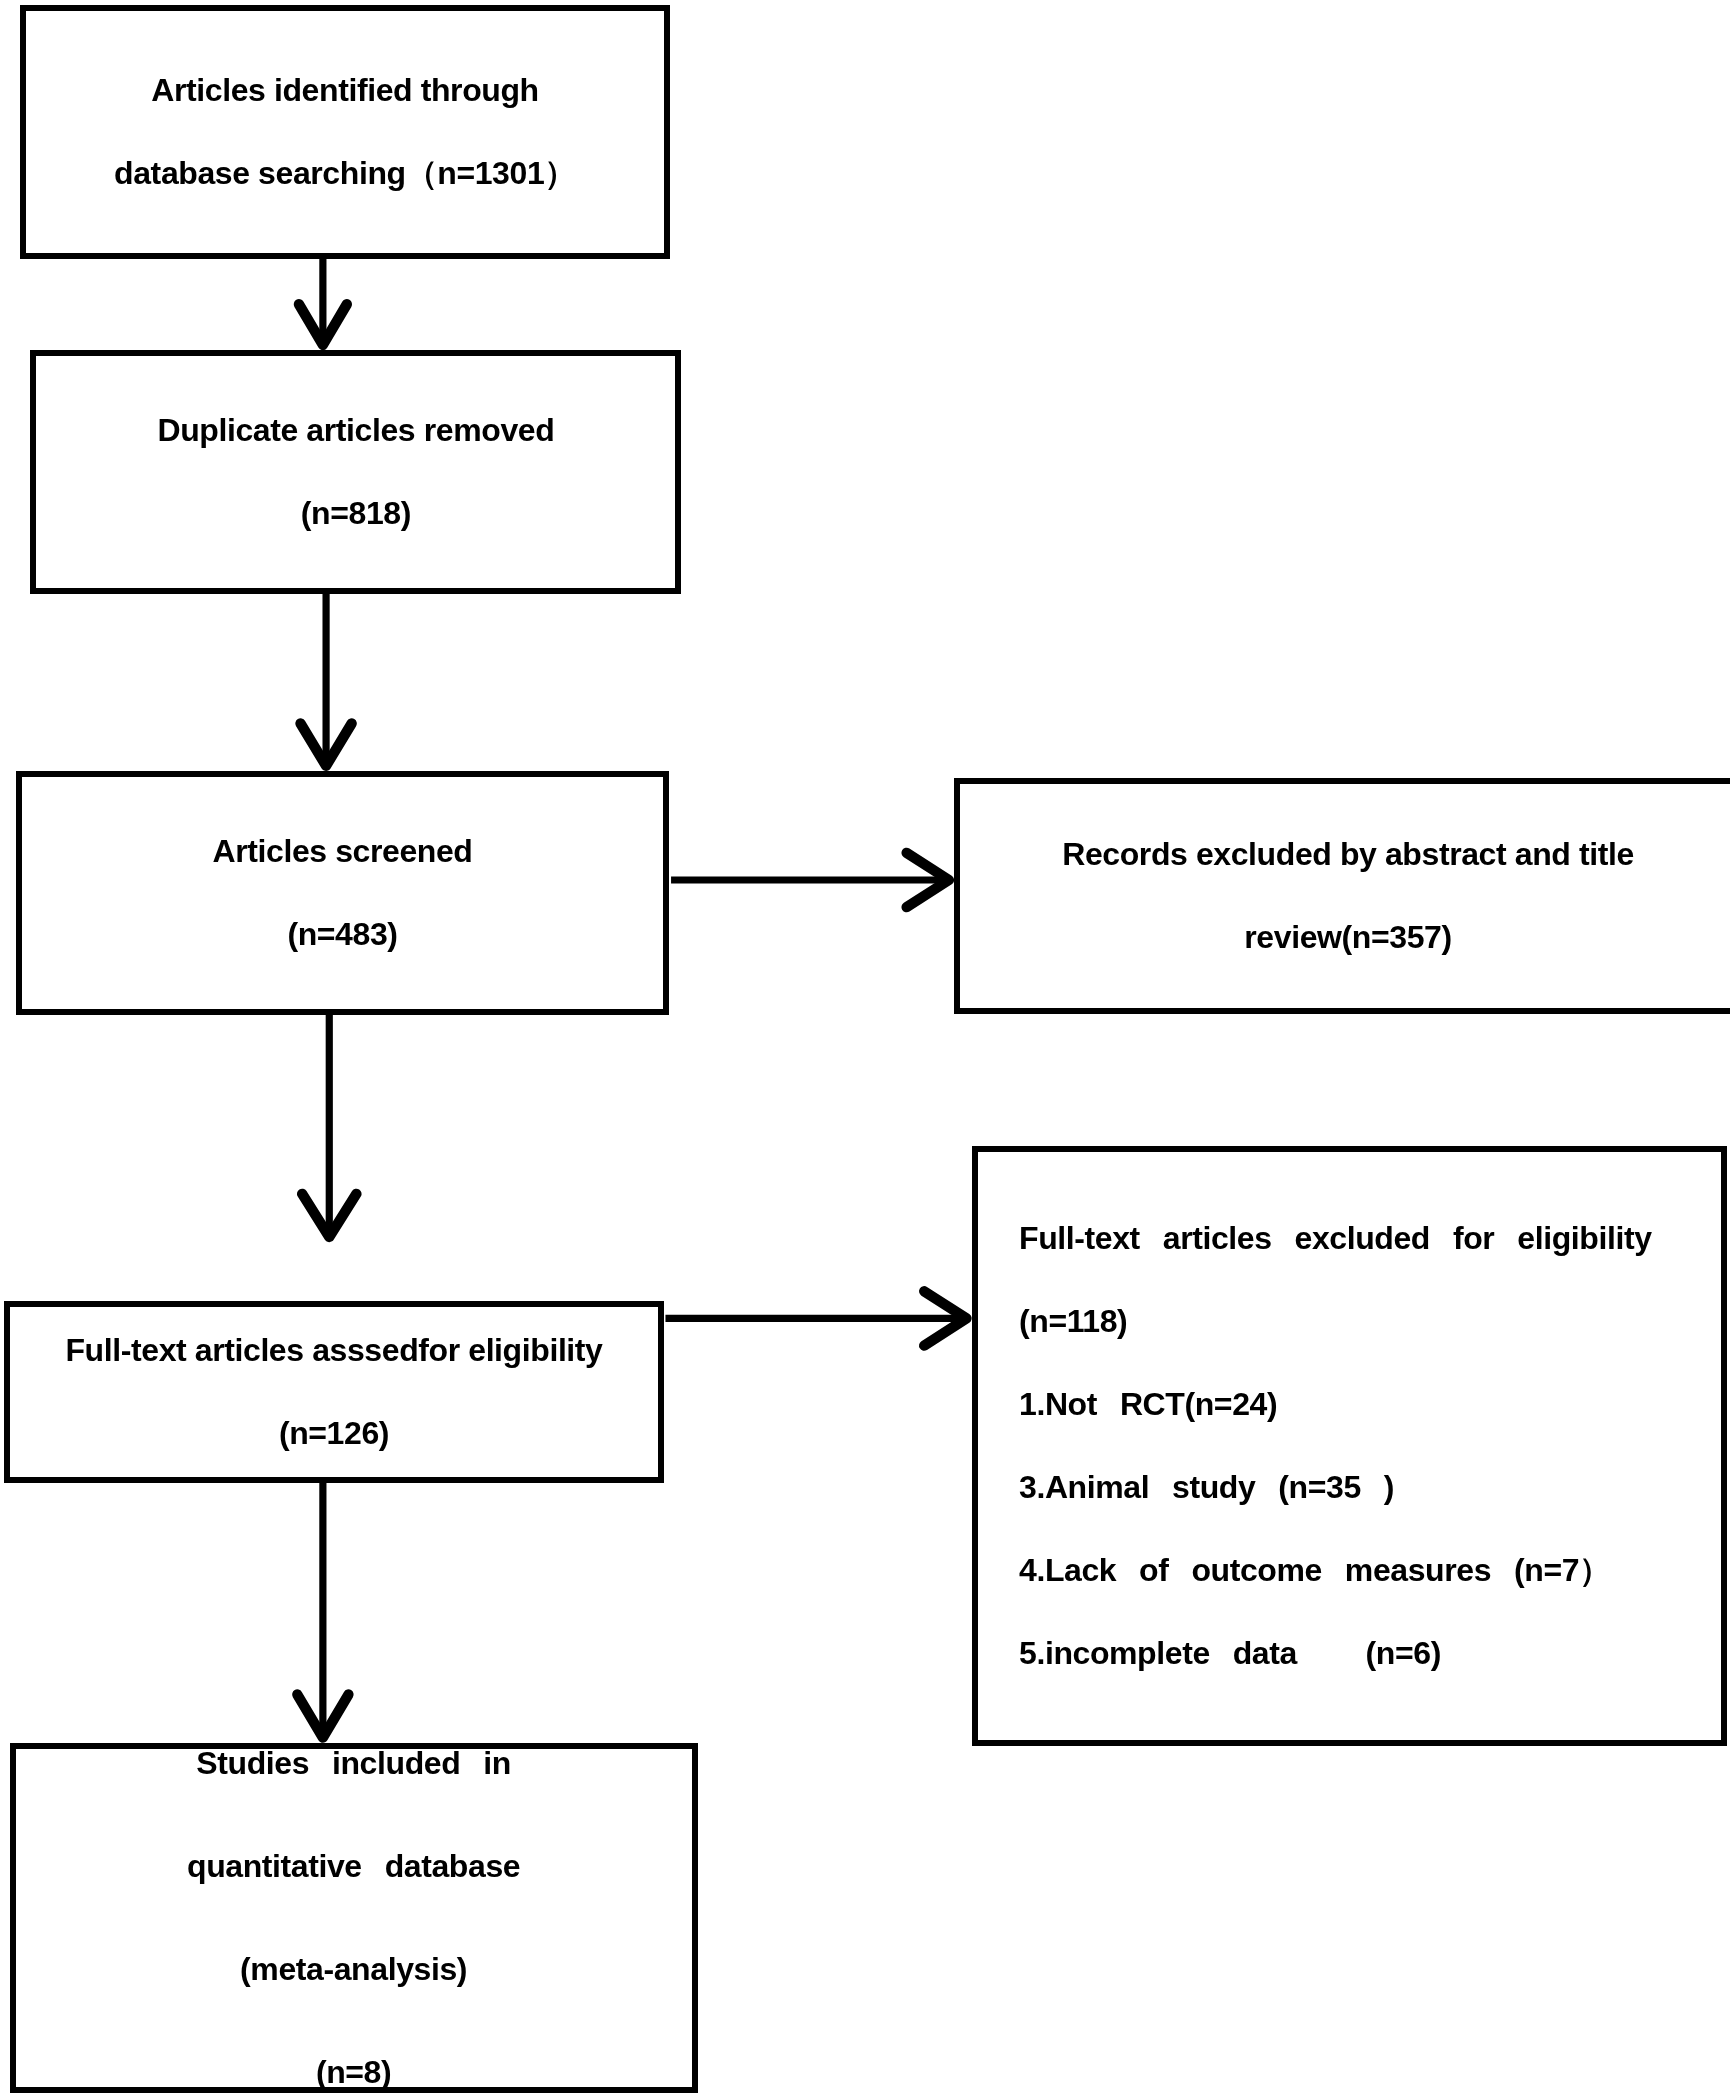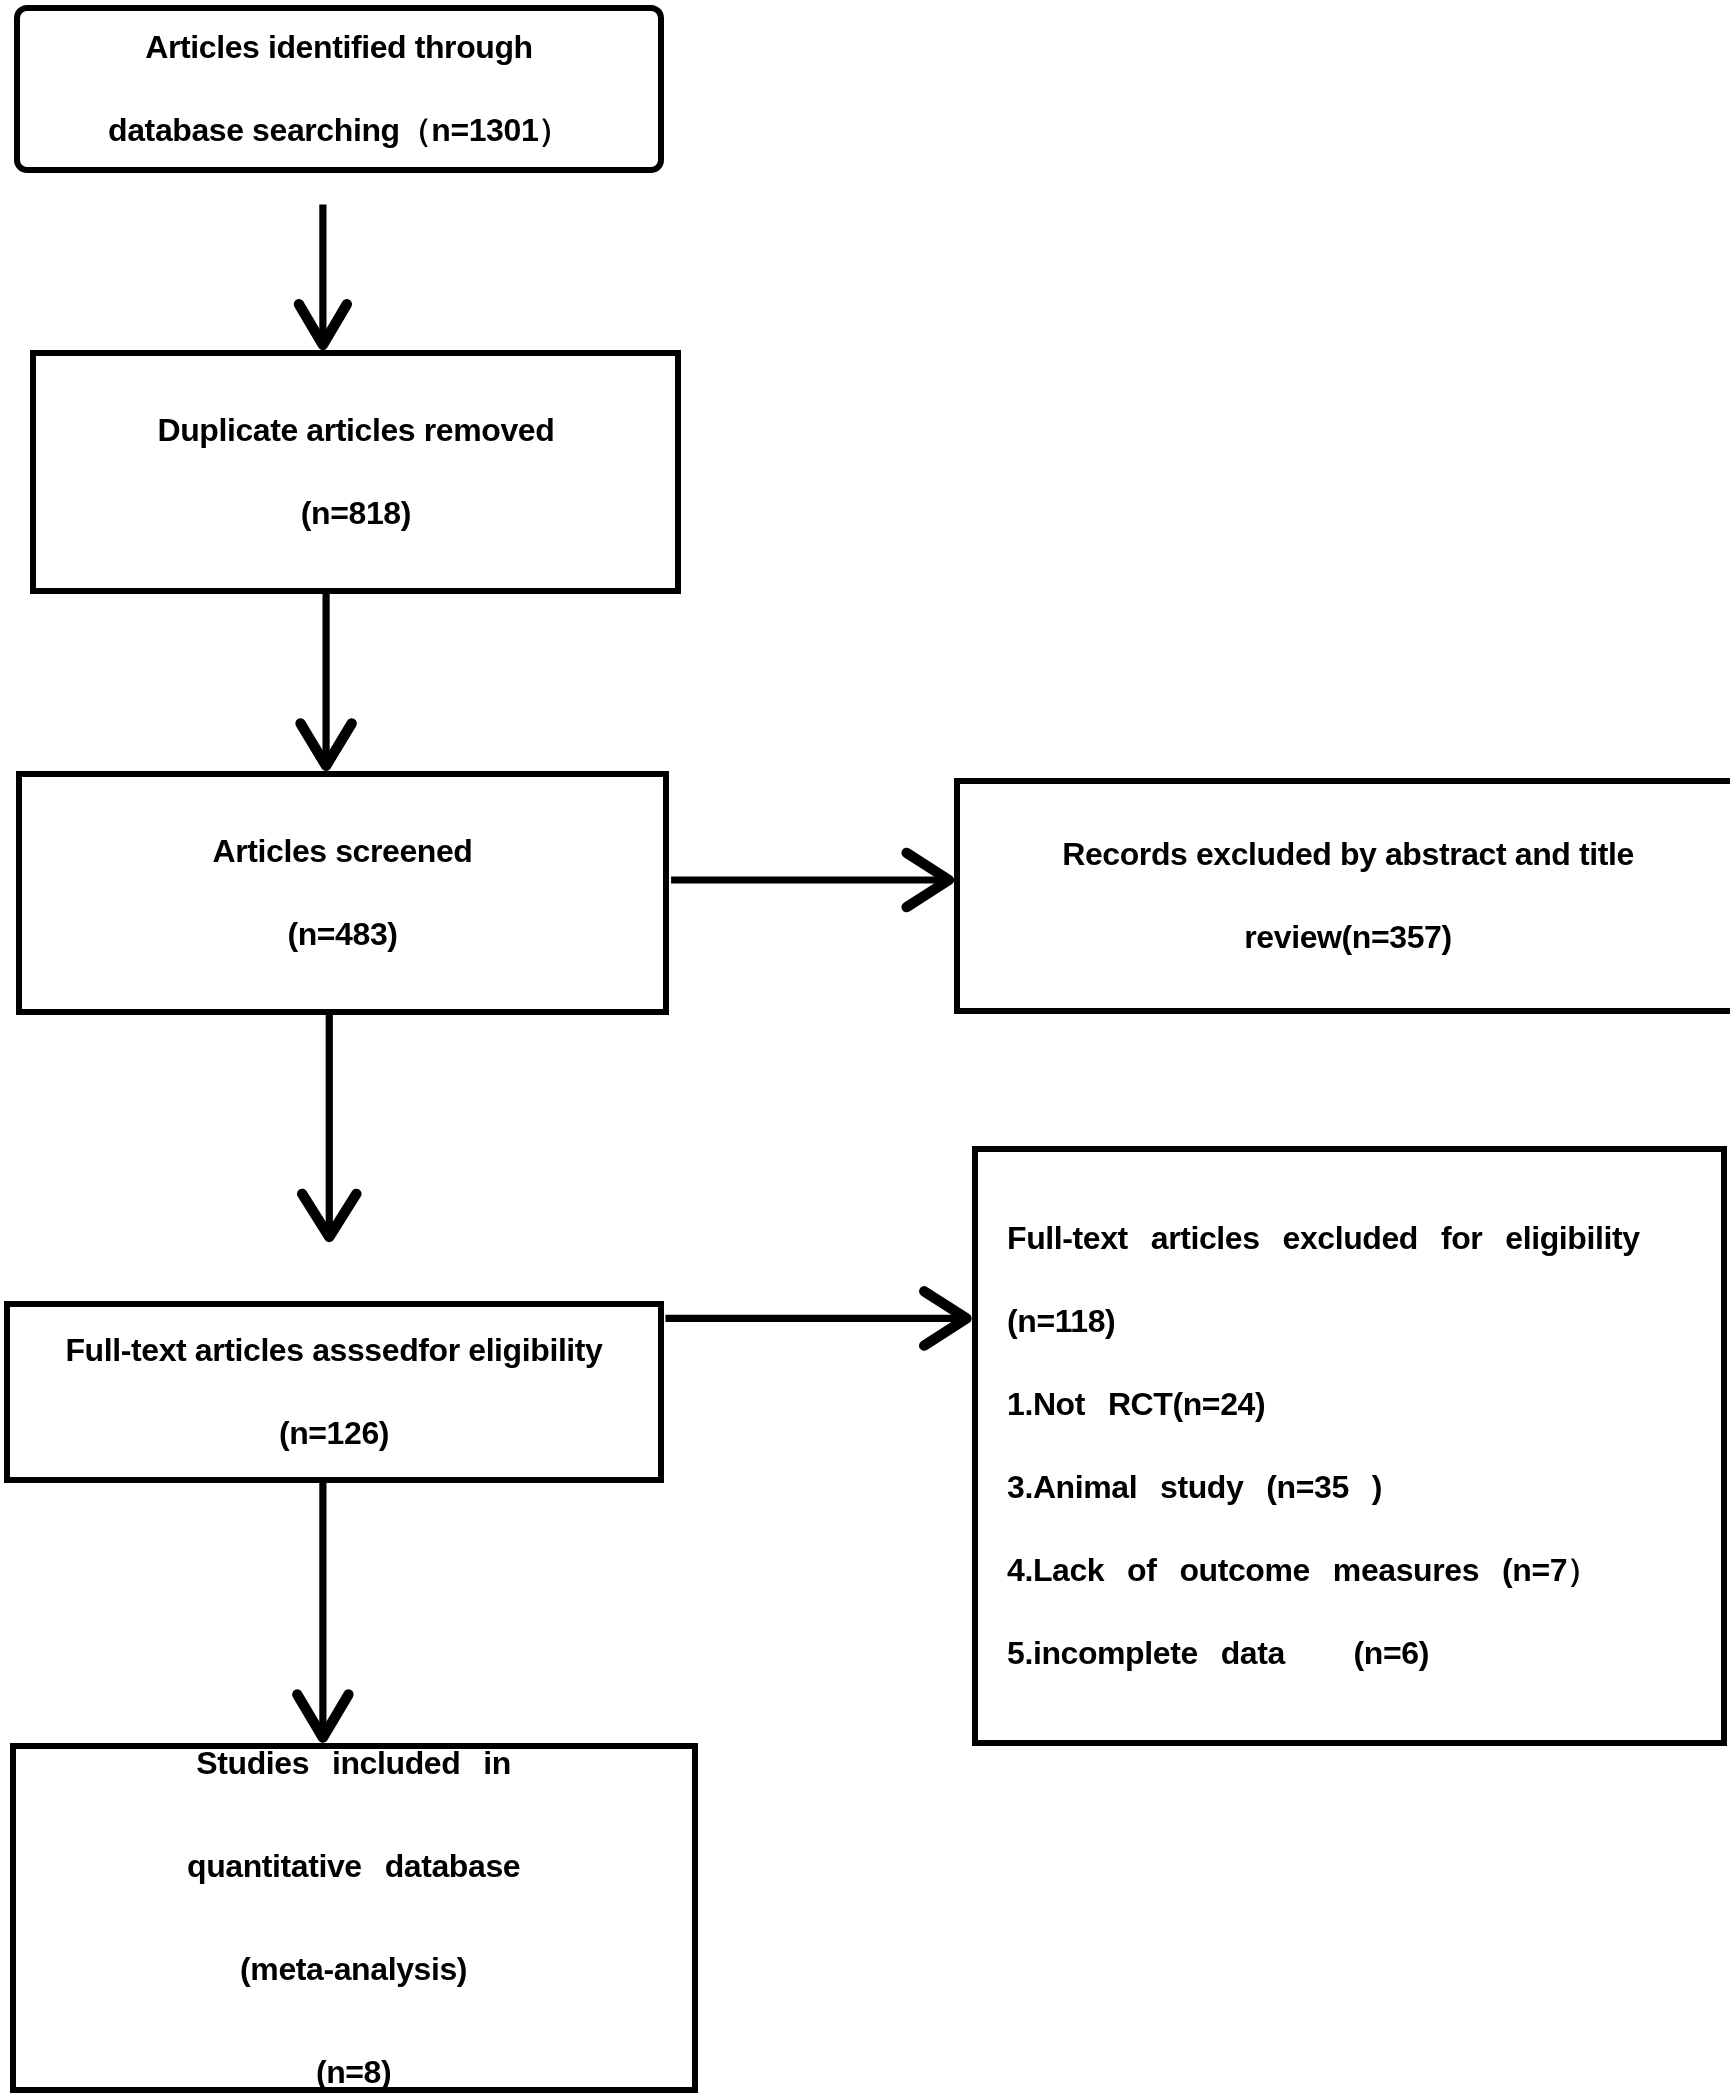--- a/index.html
+++ b/index.html
@@ -25,21 +25,21 @@
     background: #ffffff;
     display: flex;
     flex-direction: column;
     justify-content: center;
     align-items: center;
     text-align: center;
   }
   .fbox.left-align {
     align-items: flex-start;
     text-align: left;
-    padding-left: 29px;
+    padding-left: 41px;
     padding-right: 6.4px;
   }
   .line {
     line-height: 83px;
     white-space: pre;
   }
   .wide-words .line {
     word-spacing: 14.4px;
   }
   #arrow-layer {
@@ -49,21 +49,21 @@
     pointer-events: none;
   }
   #arrow-layer path {
     stroke: #000000;
     fill: none;
   }
   .stem { stroke-width: 9px; stroke-linecap: butt; }
   .head { stroke-width: 13px; stroke-linecap: round; stroke-linejoin: round; }
 
   
-  #box-identified        { left: 14px;    top: 4.8px;    width: 650px; height: 168px; border-radius: 13px; }
+  #box-identified        { left: 20px;    top: 4.8px;    width: 650px; height: 254px; }
   #box-duplicates        { left: 10.4px;   top: 350px;  width: 651px; height: 244px; margin-left: 20px; }
   #box-screened          { left: 16px;   top: 771px;  width: 653px; height: 244px; }
   #box-excluded-abstract { left: 954px; top: 778px;  width: 788px; height: 236px; }
   #box-fulltext          { left: 4px;    top: 1301px; width: 660px; height: 182px; }
   #box-excluded-fulltext { left: 972px; top: 1146px; width: 755px; height: 600px; }
   #box-included          { left: 9.6px;   top: 1743px; width: 688px; height: 350px; gap: 20px; }
 </style>
 </head>
 <body>
 

